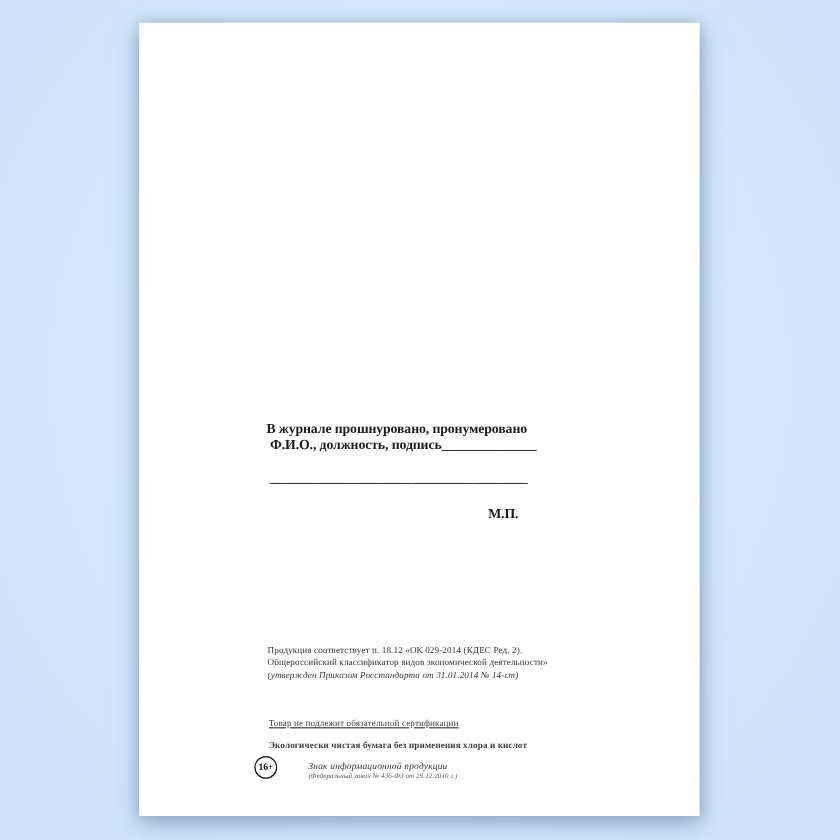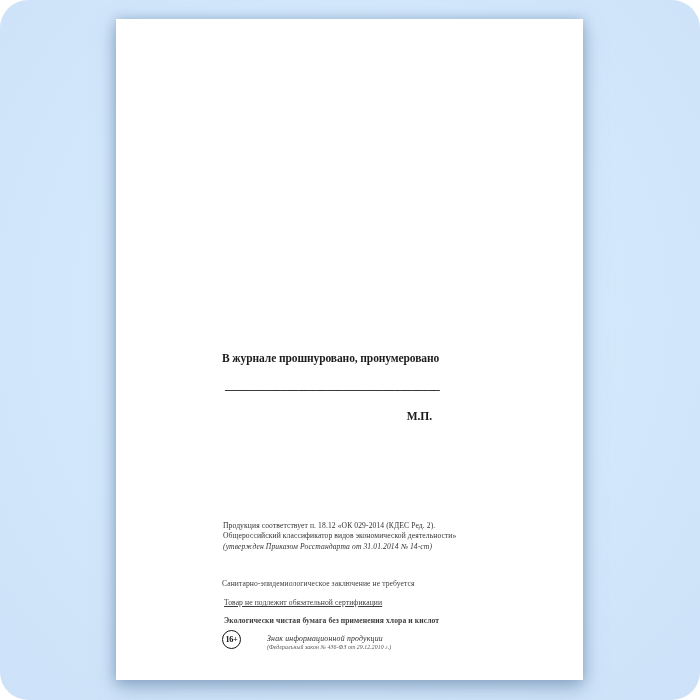--- a/index.html
+++ b/index.html
@@ -8,21 +8,20 @@
     width: 700px;
     height: 700px;
     overflow: hidden;
     font-family: "Liberation Serif", "DejaVu Serif", serif;
   }
   #stage {
     position: relative;
     width: 700px;
     height: 700px;
     background: radial-gradient(ellipse at 50% 45%, #d9ecfe 0%, #d2e7fb 60%, #cde2f8 100%);
-    border-radius: 28px;
   }
   #sheet {
     position: absolute;
     left: 116px;
     top: 19px;
     width: 467px;
     height: 661px;
     background: #ffffff;
     box-shadow: 0 7px 18px rgba(104, 134, 170, 0.60),
                 0 0 10px rgba(110, 140, 175, 0.40);
@@ -51,29 +50,29 @@
   }
   
   .smallprint {
     position: absolute;
     color: #3d3d3d;
     font-size: 7.6px;
     line-height: 10.4px;
     white-space: nowrap;
     letter-spacing: 0.1px;
   }
-  .compliance { left: 107px; top: 502px; color: #333333; }
+  .compliance { left: 107px; top: 518px; color: #333333; }
   .compliance .it { font-style: italic; }
   .note-0 { left: 106px; top: 560px; }
   .note-1 { left: 108px; top: 579px; text-decoration: underline; }
   .note-2 { left: 108px; top: 597px; font-weight: bold; }
   
   .age-row {
     position: absolute;
-    left: 106px;
+    left: 96px;
     top: 611px;
     display: flex;
     align-items: flex-start;
   }
   .age-badge {
     width: 17px;
     height: 17px;
     border: 1.7px solid #151515;
     border-radius: 50%;
     display: flex;
@@ -107,31 +106,31 @@
   }
 </style>
 </head>
 <body>
 
 <div id="stage">
   <div id="sheet">
 
     <div class="stamp-block">
       <span class="ln">В журнале прошнуровано, пронумеровано</span>
+      <span class="ln ln-indent">Ф.И.О., должность, подпись______________</span>
       <span class="ln ln-indent ln-gap">______________________________________</span>
       <span class="seal-line">М.П.</span>
     </div>
 
     <div class="smallprint compliance">
       <div>Продукция соответствует п. 18.12 «ОК 029-2014 (КДЕС Ред. 2).</div>
       <div>Общероссийский классификатор видов экономической деятельности»</div>
       <div class="it">(утвержден Приказом Росстандарта от 31.01.2014 № 14-ст)</div>
     </div>
 
-    <div class="smallprint note-0">Санитарно-эпидемиологическое заключение не требуется</div>
     <div class="smallprint note-1">Товар не подлежит обязательной сертификации</div>
     <div class="smallprint note-2">Экологически чистая бумага без применения хлора и кислот</div>
 
     <div class="age-row">
       <div class="age-badge">16+</div>
       <div class="age-text">
         <div class="age-label">Знак информационной продукции</div>
         <div class="age-law">(Федеральный закон № 436-ФЗ от 29.12.2010 г.)</div>
       </div>
     </div>

